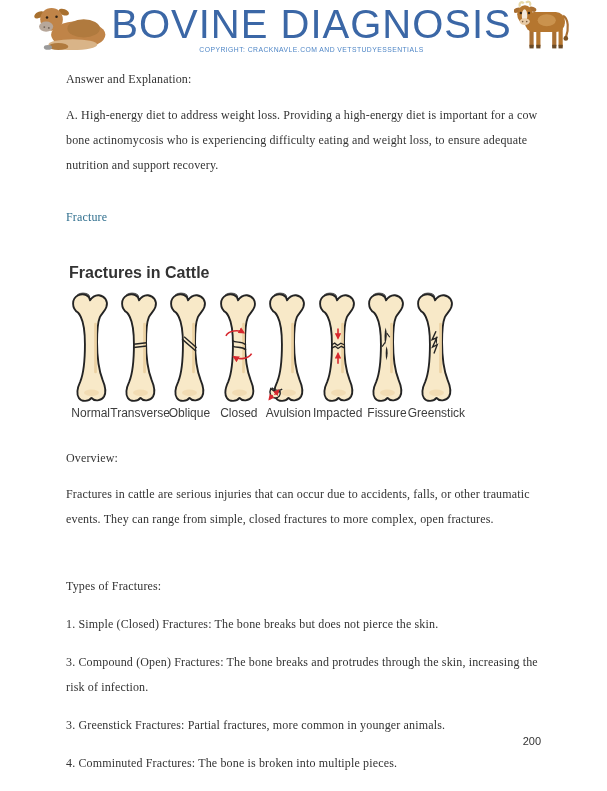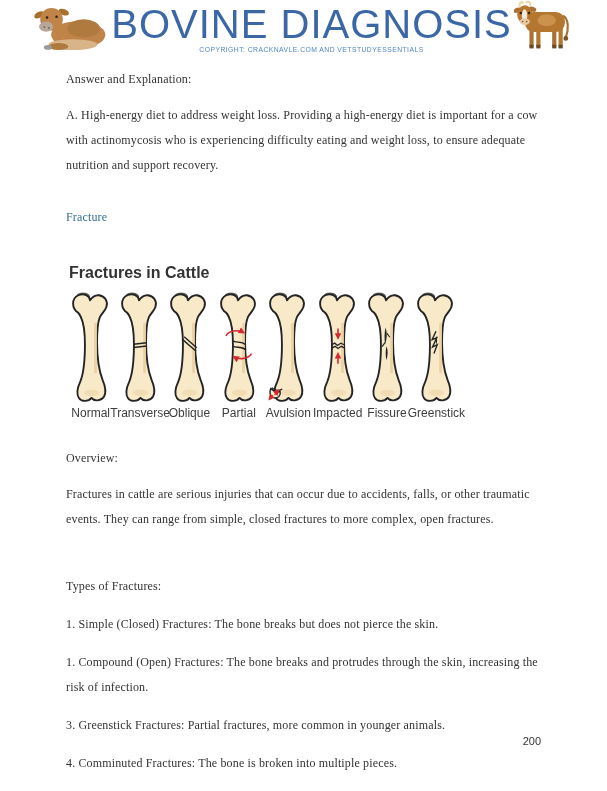--- a/index.html
+++ b/index.html
@@ -104,21 +104,21 @@
       <circle cx="9.5" cy="23.5" r="0.9" fill="#7a5a3a"></circle>
       <circle cx="14" cy="23.5" r="0.9" fill="#7a5a3a"></circle>
       <circle cx="7.5" cy="14" r="1.3" fill="#2e2013"></circle>
       <circle cx="16.5" cy="14" r="1.3" fill="#2e2013"></circle>
     </svg>
   </div>
 
   <div class="main">
 
     <div class="txt h-answer">Answer and Explanation:</div>
-    <div class="txt p-answer">A. High-energy diet to address weight loss. Providing a high-energy diet is important for a cow with actinomycosis who is experiencing difficulty eating and weight loss, to ensure adequate nutrition and support recovery.</div>
+    <div class="txt p-answer">A. High-energy diet to address weight loss. Providing a high-energy diet is important for a cow bone actinomycosis who is experiencing difficulty eating and weight loss, to ensure adequate nutrition and support recovery.</div>
     <div class="txt fracture-link">Fracture</div>
 
     <div class="figure-sec">
       <div class="figure-title">Fractures in Cattle</div>
 
       <div class="bones-row">
 
         <div class="bone-cell">
           <svg class="bone-svg" viewBox="0 0 44 120" width="42" height="112">
             <use href="#femur-shape"></use>
@@ -142,21 +142,21 @@
           <div class="bone-label">Oblique</div>
         </div>
 
         <div class="bone-cell">
           <svg class="bone-svg" viewBox="0 0 44 120" width="42" height="112">
             <use href="#femur-shape"></use>
             <path d="M14.8,52 C19,55.5 24,51.5 29.3,56.5 M14.8,57.5 C19,61 24,57 29.5,62" stroke="#242424" stroke-width="1.5" fill="none"></path>
             <path d="M8,47 C11,41.5 21,40 27,43.5" stroke="#d7282f" stroke-width="1.7" fill="none" marker-end="url(#arrowR)"></path>
             <path d="M35.5,66 C32.5,71.5 22.5,73 16.5,69.5" stroke="#d7282f" stroke-width="1.7" fill="none" marker-end="url(#arrowR)"></path>
           </svg>
-          <div class="bone-label">Partial</div>
+          <div class="bone-label">Closed</div>
         </div>
 
 
         <div class="bone-cell">
           <svg class="bone-svg" viewBox="0 0 44 120" width="42" height="112">
             <use href="#femur-shape"></use>
             <path d="M4.5,102.5 C8,105.5 12.5,106 15.8,104" stroke="#242424" stroke-width="1.5" fill="none"></path>
             <path d="M3.5,103.5 C1.5,108 3.5,113 8,113.5 C12,113.8 14.5,110.5 13.5,106.5 C10.5,108 6.5,106.5 3.5,103.5 Z" fill="#f8e9c8" stroke="#242424" stroke-width="1.5"></path>
             <path d="M7.5,110 L11.8,105.5" stroke="#d7282f" stroke-width="1.6" fill="none" marker-end="url(#arrowR)"></path>
             <path d="M5.5,110.5 L2,115" stroke="#d7282f" stroke-width="1.6" fill="none" marker-end="url(#arrowR)"></path>
@@ -195,20 +195,20 @@
         </div>
 
       </div>
     </div>
 
     <div class="txt h-overview">Overview:</div>
     <div class="txt p-overview">Fractures in cattle are serious injuries that can occur due to accidents, falls, or other traumatic events. They can range from simple, closed fractures to more complex, open fractures.</div>
 
     <div class="txt h-types">Types of Fractures:</div>
     <div class="txt type-item">1. Simple (Closed) Fractures: The bone breaks but does not pierce the skin.</div>
-    <div class="txt type-item">1. Compound (Open) Fractures: The bone breaks and protrudes through the skin, increasing the risk of infection.</div>
+    <div class="txt type-item">3. Compound (Open) Fractures: The bone breaks and protrudes through the skin, increasing the risk of infection.</div>
     <div class="txt type-item">3. Greenstick Fractures: Partial fractures, more common in younger animals.</div>
     <div class="txt type-item">4. Comminuted Fractures: The bone is broken into multiple pieces.</div>
 
   </div>
 
   <div class="page-number">200</div>
 </div>
 
 </body></html>

